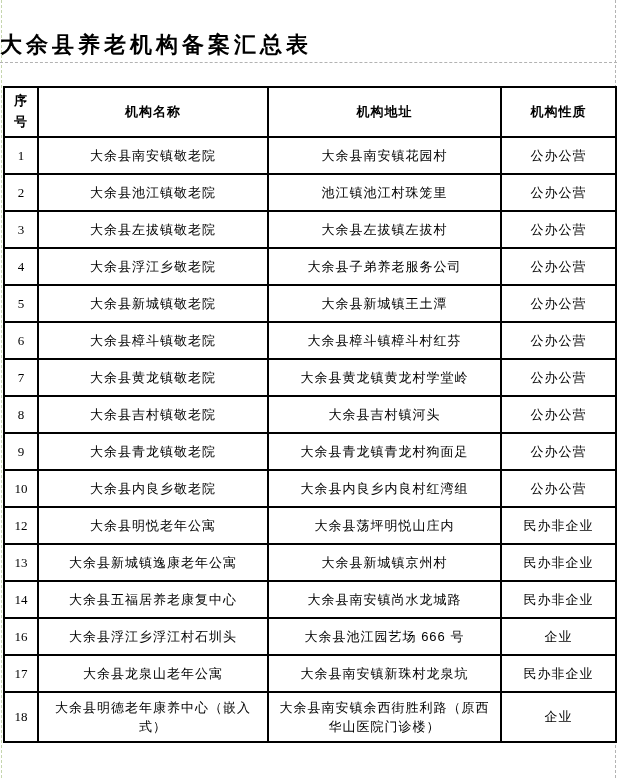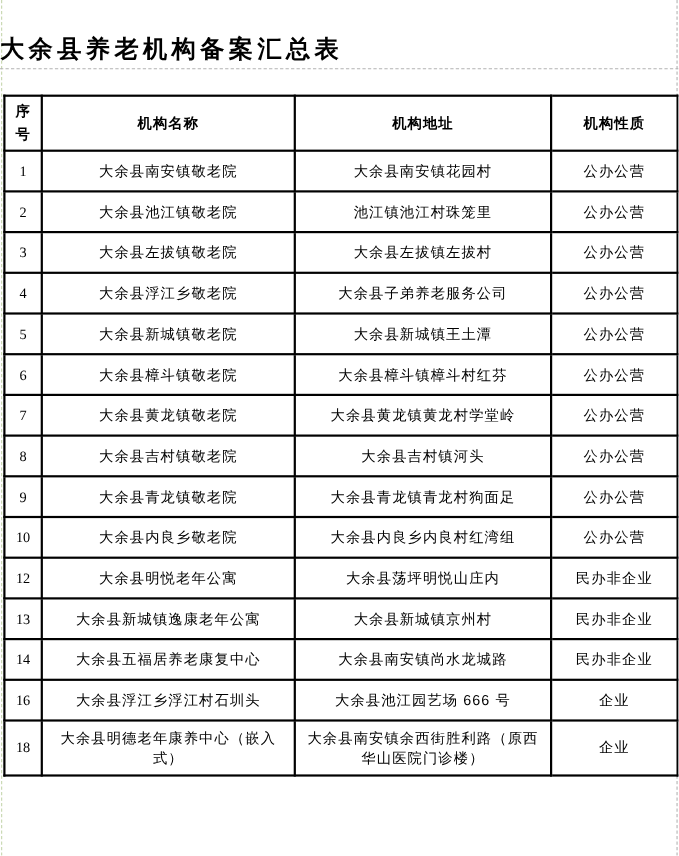--- a/index.html
+++ b/index.html
@@ -193,20 +193,26 @@
           <td>大余县五福居养老康复中心</td>
           <td>大余县南安镇尚水龙城路</td>
           <td>民办非企业</td>
         </tr>
         <tr>
           <td class="col-no">16</td>
           <td>大余县浮江乡浮江村石圳头</td>
           <td>大余县池江园艺场 666 号</td>
           <td>企业</td>
         </tr>
+        <tr>
+          <td class="col-no">17</td>
+          <td>大余县龙泉山老年公寓</td>
+          <td>大余县南安镇新珠村龙泉坑</td>
+          <td>民办非企业</td>
+        </tr>
         <tr class="tall">
           <td class="col-no">18</td>
           <td>大余县明德老年康养中心（嵌入式）</td>
           <td>大余县南安镇余西街胜利路（原西华山医院门诊楼）</td>
           <td>企业</td>
         </tr>
       </tbody>
   </table>
 
 </div>

